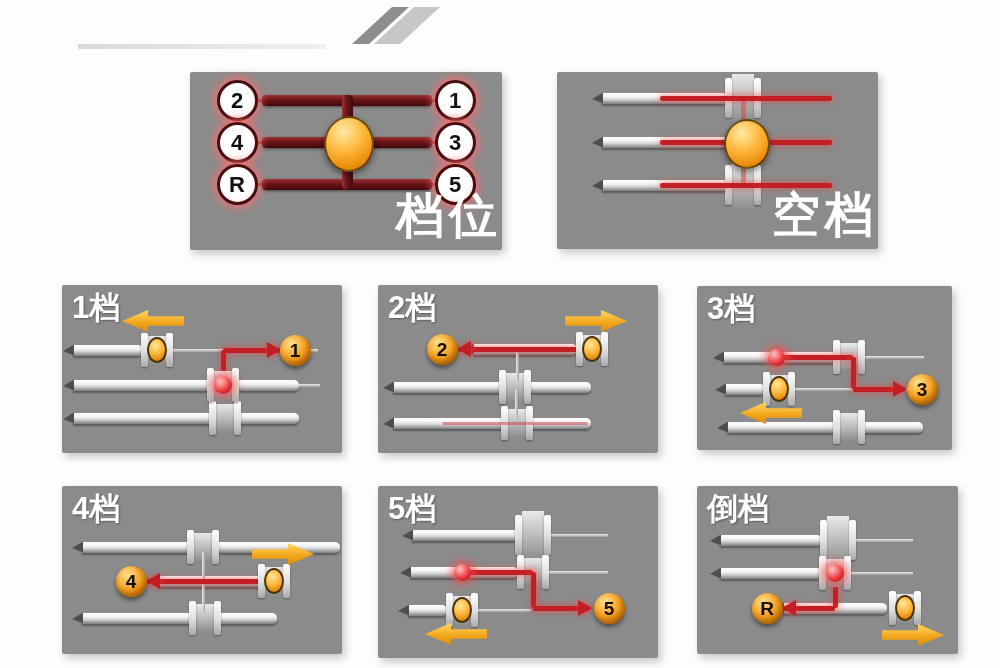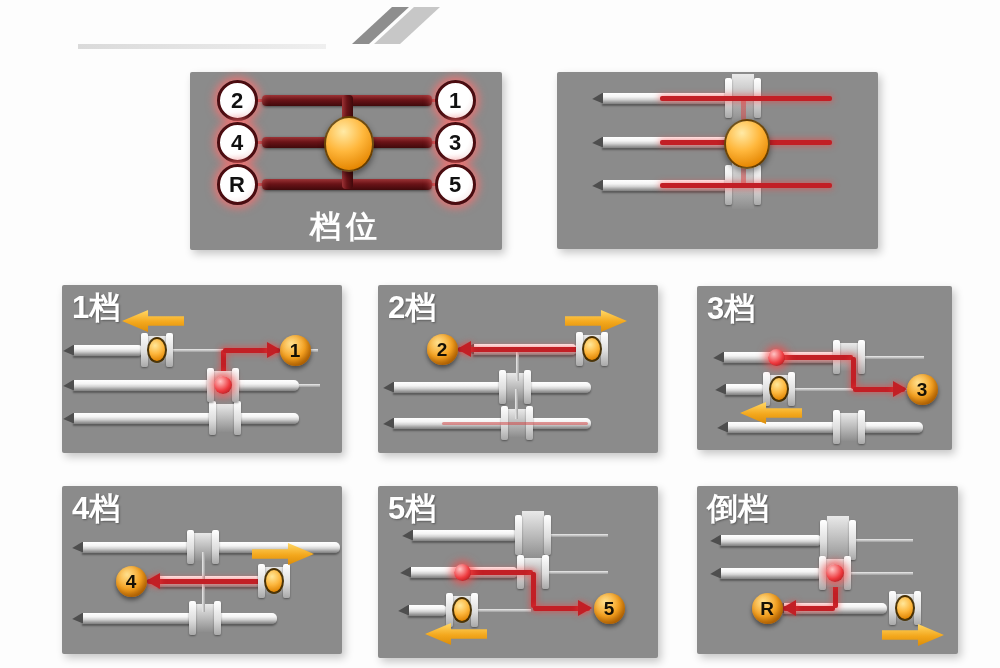--- a/index.html
+++ b/index.html
@@ -17,22 +17,22 @@
     clip-path:polygon(40px 0,57px 0,17px 100%,0 100%);}
   .stripe.light{left:374px;width:68px;background:#c7c7c7;
     clip-path:polygon(40px 0,66px 0,26px 100%,0 100%);}
   .banner-shadow{position:absolute;left:78px;top:37px;width:248px;height:5px;
     background:linear-gradient(to right,#dadada,#efefef);}
   
   .panel{position:absolute;background:#8b8b8b;border-radius:2px;
     box-shadow:3px 4px 8px rgba(0,0,0,.22);}
   .corner-label{position:absolute;left:10px;top:2px;color:#fff;font-size:31px;
     font-weight:bold;text-shadow:1px 1px 2px rgba(0,0,0,.35);}
-  .bottom-label{position:absolute;bottom:2px;left:0;width:100%;text-align:center;
-    color:#fff;font-size:31px;font-weight:bold;letter-spacing:5px;}
+  .bottom-label{position:absolute;bottom:2px;left:0;width:100%;text-align:right;
+    color:#fff;font-size:48px;font-weight:bold;letter-spacing:5px;}
   
   .rail{position:absolute;height:11px;border-radius:0 5px 5px 0;
     background:linear-gradient(to bottom,#ffffff 0%,#f4f4f4 35%,#d2d2d2 60%,#9b9b9b 85%,#808080 100%);
     box-shadow:0 2px 2px rgba(0,0,0,.35);}
   .rail::before{content:'';position:absolute;left:-11px;top:0;width:12px;height:11px;
     background:#4e4e4e;clip-path:polygon(100% 0,10% 60%,100% 100%);}
   .thin{position:absolute;height:3px;background:linear-gradient(to bottom,#ececec,#9f9f9f);}
   .vthin{position:absolute;width:3px;background:linear-gradient(to right,#ececec,#9f9f9f);}
   
   .red{position:absolute;background:#c21f25;}
@@ -130,20 +130,21 @@
         <div class="collar big" style="left: 168px; top: 89px;">
           <div class="cblock"></div>
           <div class="flange l"></div>
           <div class="flange r"></div>
         </div>
         <div class="red v faint" style="left: 183.5px; top: 26px; height: 87px;"></div>
         <div class="red h" style="left: 103px; top: 23.5px; width: 172px;"></div>
         <div class="red h" style="left: 103px; top: 67.5px; width: 172px;"></div>
         <div class="red h" style="left: 103px; top: 110.5px; width: 172px;"></div>
         <div class="gateball" style="left: 167px; top: 47px; width: 42px; height: 46px;"></div>
+        <div class="bottom-label">空档</div>
       </div>
       <div class="panel" style="left: 62px; top: 285px; width: 280px; height: 168px;">
         <div class="rail" style="left: 11px; top: 59.5px; width: 70px;"></div>
         <div class="thin" style="left: 108px; top: 63.5px; width: 148px;"></div>
         <div class="rail" style="left: 11px; top: 94.5px; width: 226px;"></div>
         <div class="thin" style="left: 237px; top: 98.5px; width: 21px;"></div>
         <div class="rail" style="left: 11px; top: 127.5px; width: 226px;"></div>
         <div class="collar" style="left: 79px; top: 48px;">
           <div class="cblock"></div>
           <div class="flange l"></div>

